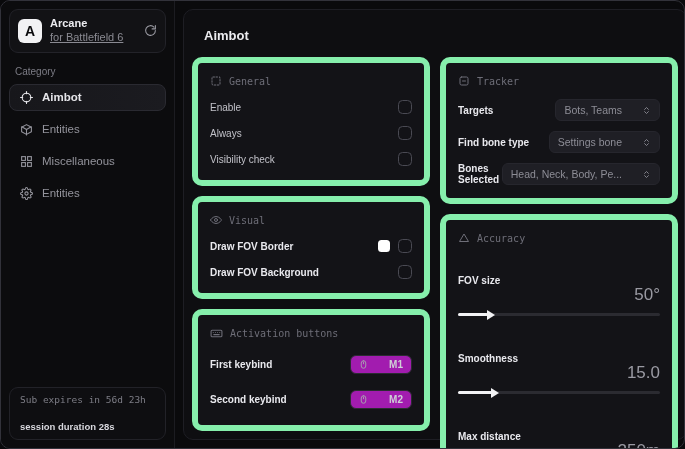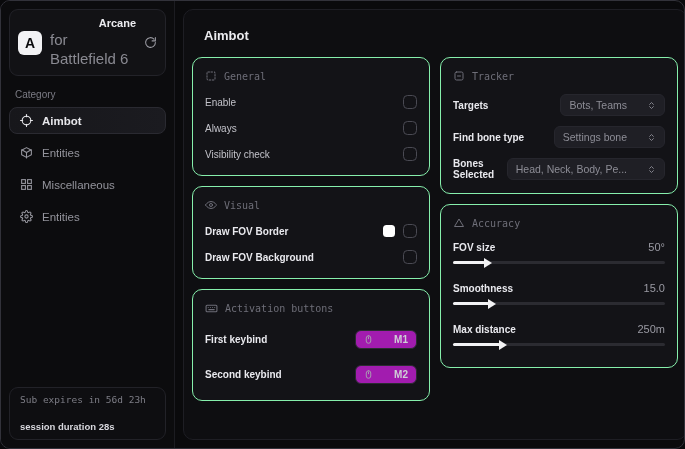--- a/index.html
+++ b/index.html
@@ -31,22 +31,22 @@
     background:#121215; border:1px solid #232329;
     border-radius:9px; padding:7px 8px;
   }
   .logo-box {
     width:24px; height:24px; border-radius:6px;
     background:#f2f2f4; color:#0a0a0c;
     font-weight:bold; font-size:14px;
     display:flex; align-items:center; justify-content:center;
     flex:0 0 24px;
   }
-  .logo-title { font-size:11px; font-weight:bold; color:#ececf0; line-height:1.25;text-align:right; }
-  .logo-sub { font-size:15px; color:#8a8a92; line-height:1.25; }
+  .logo-title { font-size:11px; font-weight:bold; color:#ececf0; line-height:1.25; }
+  .logo-sub { font-size:11px; color:#8a8a92; line-height:1.25;text-decoration:underline; }
   .refresh-btn { margin-left:auto; color:#9a9aa2; display:flex; cursor:pointer; }
   .category-label { font-size:10px; color:#7c7c85; margin:13px 6px 7px 6px; }
   .nav-item {
     display:flex; align-items:center; gap:9px;
     padding:6px 10px; margin-bottom:5px;
     border-radius:8px; border:1px solid transparent;
     color:#94949c; font-size:11.5px; cursor:pointer;
   }
   .nav-item .ni-icon { display:flex; color:inherit; }
   .nav-item.active {
@@ -69,21 +69,21 @@
     flex:1; margin:8px;
     background:#0e0e11;
     border:1px solid #1e1e24;
     border-radius:10px;
     padding:10px 8px;
   }
   .page-title { font-size:13px; font-weight:bold; color:#ececf0; margin:8px 0 14px 12px; }
   .columns { display:flex; gap:10px; align-items:flex-start; }
   .col { width:238px; flex:0 0 238px; display:flex; flex-direction:column; gap:10px; }
   .card {
-    background:#131317; border:1px solid #86efac;
+    background:#131317; border:6px solid #86efac;
     border-radius:10px; padding:10px 12px 8px 12px;
   }
   .card-header {
     display:flex; align-items:center; gap:7px;
     font-family:"DejaVu Sans Mono", monospace;
     font-size:10px; color:#6e6e78;
     margin:2px 0 7px 0;
   }
   .card-header .ch-icon { display:flex; color:#6e6e78; }
   .row {
@@ -128,21 +128,21 @@
     position:absolute; left:0; top:0; height:3px;
     background:#f2f2f4; border-radius:2px;
   }
   .slider-thumb {
     position:absolute; right:-7px; top:-3.5px;
     width:0; height:0;
     border-top:5px solid transparent;
     border-bottom:5px solid transparent;
     border-left:8px solid #f2f2f4;
   }
-  .value-text { font-size:11px; color:#9a9aa3; }
+  .value-text { font-size:17px; color:#9a9aa3;margin-top:29px; }
   svg { display:block; }
 </style>
 </head>
 <body>
 
 <div class="window">
 
   <div class="sidebar">
 
     <div class="logo-card">

